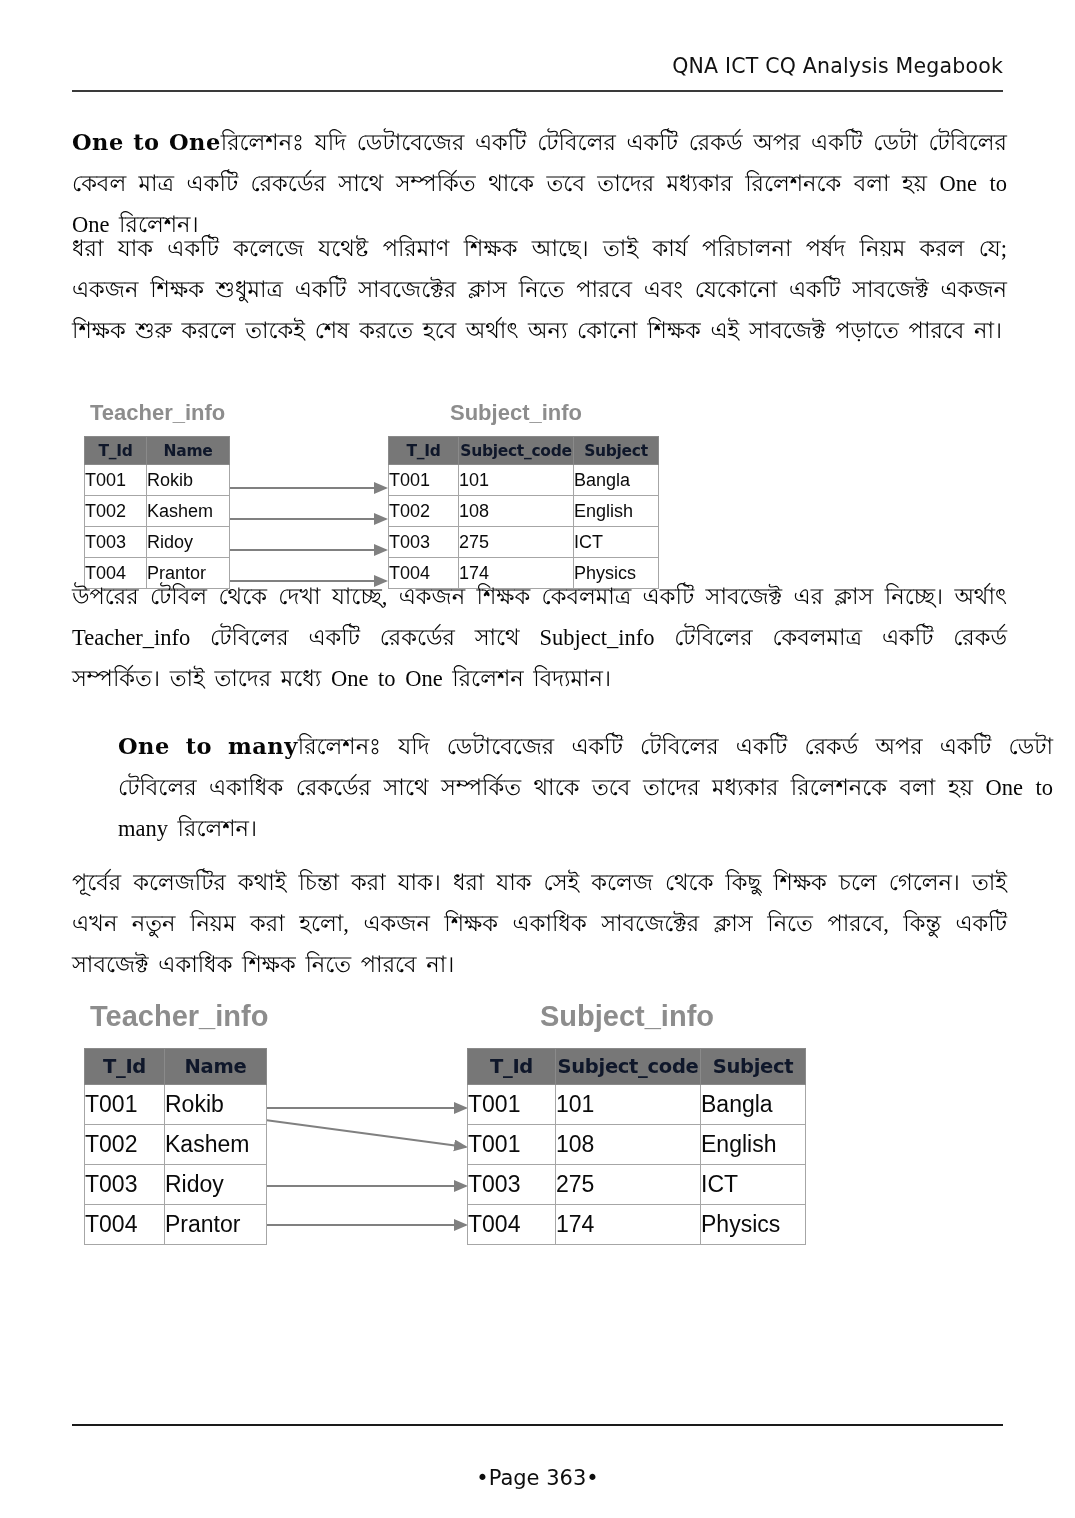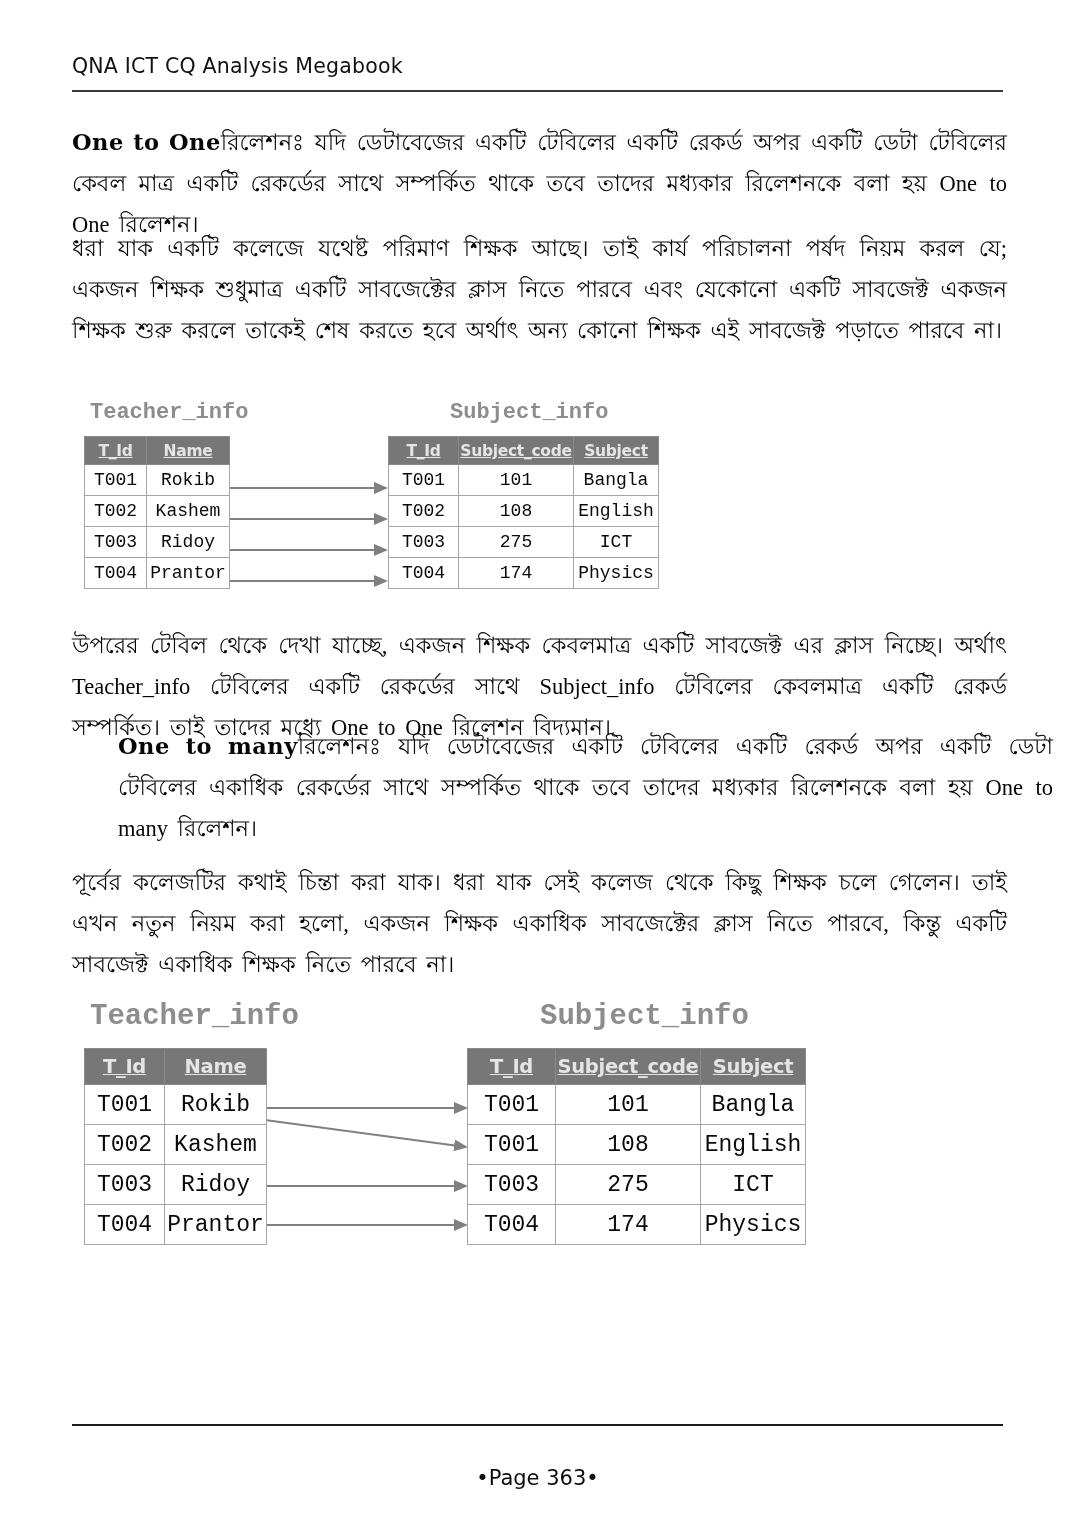--- a/index.html
+++ b/index.html
@@ -20,21 +20,21 @@
     position: absolute;
     inset: 0;
   }
 
   
   .page-header {
     position: absolute;
     top: 55px;
     left: 72px;
     width: 931px;
-    text-align: left;
+    text-align: right;
   }
   .page-header .title {
     font-family: "DejaVu Sans", "Liberation Sans", sans-serif;
     font-size: 20.5px;
     letter-spacing: 0.2px;
     color: #111;
     line-height: 1.1;
   }
   .header-rule {
     position: absolute;
@@ -90,49 +90,47 @@
   .para .just-stretch {
     word-spacing: 4px;
   }
 
   
   .diagram {
     position: absolute;
   }
   .tbl-title {
     position: absolute;
-    font-family: Liberation Mono, monospace;
+    font-family: Liberation Sans, sans-serif;
     font-weight: bold;
     color: #8d8d8d;
     white-space: nowrap;
   }
   .db-table {
     position: absolute;
     border-collapse: collapse;
     background: #ffffff;
     border: 1px solid #9a9a9a;
     table-layout: fixed;
   }
   .db-table th {
     background: #777777;
-    color: #e5e5e5;
+    color: #0f172a;
     font-family: "DejaVu Sans", "Liberation Sans", sans-serif;
     font-weight: bold;
     text-align: center;
     border: 1px solid #8a8a8a;
     padding: 0;
     letter-spacing: -0.3px;
-    text-decoration: underline;
   }
   .db-table td {
     background: #ffffff;
     color: #0a0a0a;
-    text-align: center;
     border: 1px solid #a6a6a6;
-    font-family: Liberation Mono, monospace;
+    font-family: Liberation Sans, sans-serif;
     padding: 0;
   }
 
   .connectors {
     position: absolute;
     pointer-events: none;
   }
 
   
   .d1 .db-table th { font-size: 15.5px; height: 27px; }
@@ -241,21 +239,21 @@
           </tr>
           <tr>
             <td>T004</td>
             <td>174</td>
             <td>Physics</td>
           </tr>
         </tbody>
     </table>
   </div>
 
-  <div class="para" style="top:625px;">
+  <div class="para" style="top:576px;">
     <span class="bn just-stretch">উপরের টেবিল থেকে দেখা যাচ্ছে, একজন শিক্ষক কেবলমাত্র একটি সাবজেক্ট এর ক্লাস নিচ্ছে। অর্থাৎ Teacher_info টেবিলের একটি রেকর্ডের সাথে Subject_info টেবিলের কেবলমাত্র একটি রেকর্ড সম্পর্কিত। তাই তাদের মধ্যে One to One রিলেশন বিদ্যমান।</span>
   </div>
 
   <div class="para" style="top:726px;margin-left:46px;">
     <b class="lead">One to many</b><span class="bn just-stretch">রিলেশনঃ যদি ডেটাবেজের একটি টেবিলের একটি রেকর্ড অপর একটি ডেটা টেবিলের একাধিক রেকর্ডের সাথে সম্পর্কিত থাকে তবে তাদের মধ্যকার রিলেশনকে বলা হয় One to many রিলেশন।</span>
   </div>
 
   <div class="para" style="top:862px;">
     <span class="bn just-stretch">পূর্বের কলেজটির কথাই চিন্তা করা যাক। ধরা যাক সেই কলেজ থেকে কিছু শিক্ষক চলে গেলেন। তাই এখন নতুন নিয়ম করা হলো, একজন শিক্ষক একাধিক সাবজেক্টের ক্লাস নিতে পারবে, কিন্তু একটি সাবজেক্ট একাধিক শিক্ষক নিতে পারবে না।</span>
   </div>

